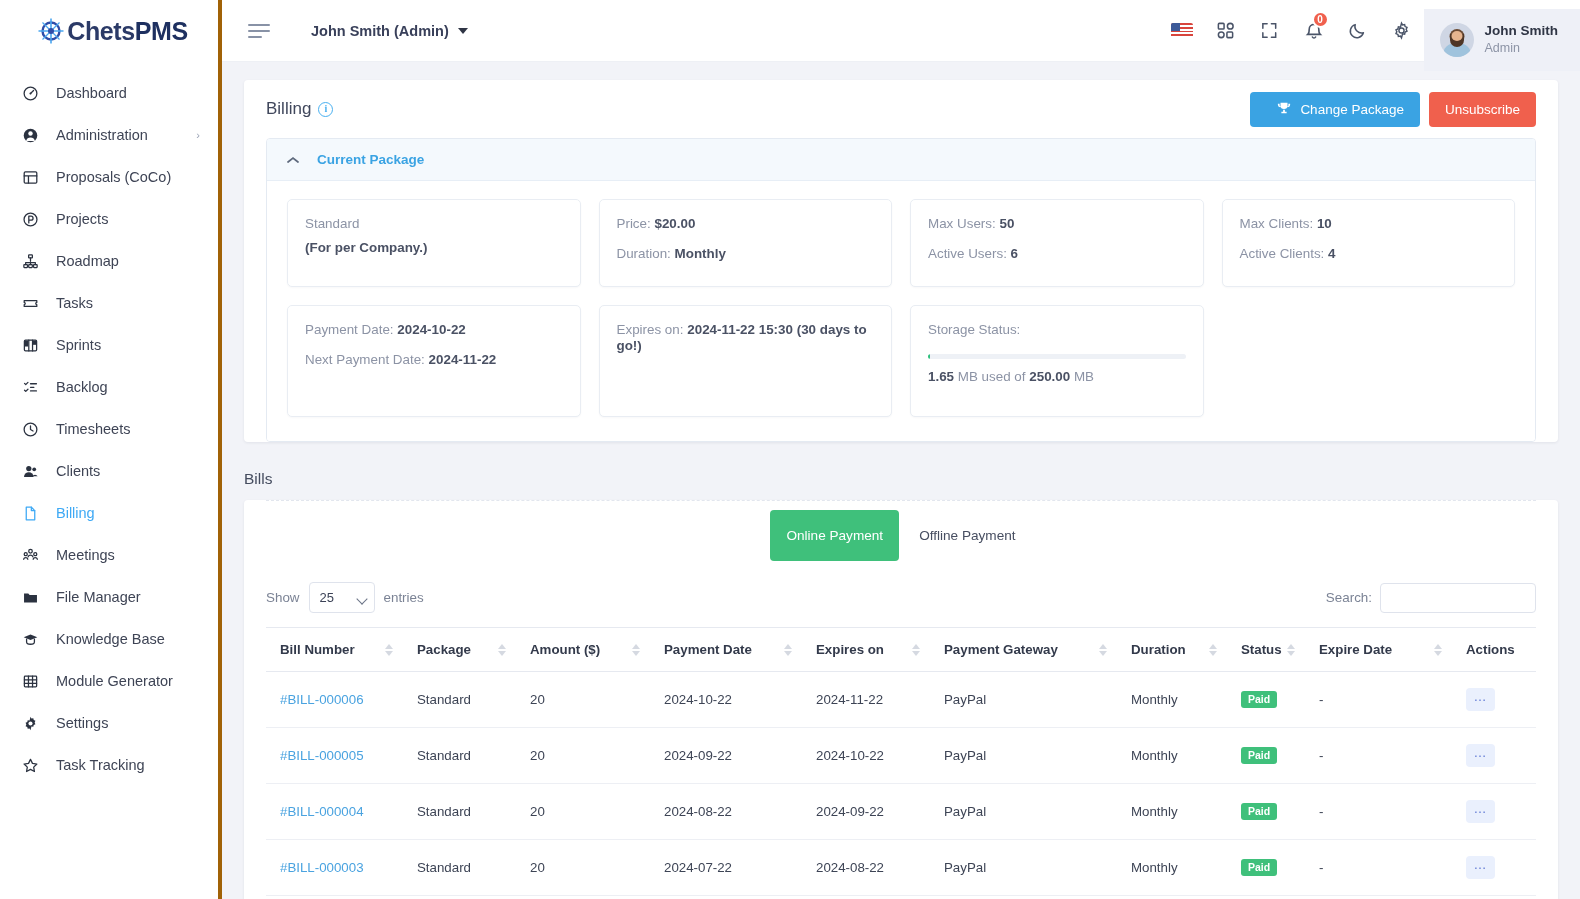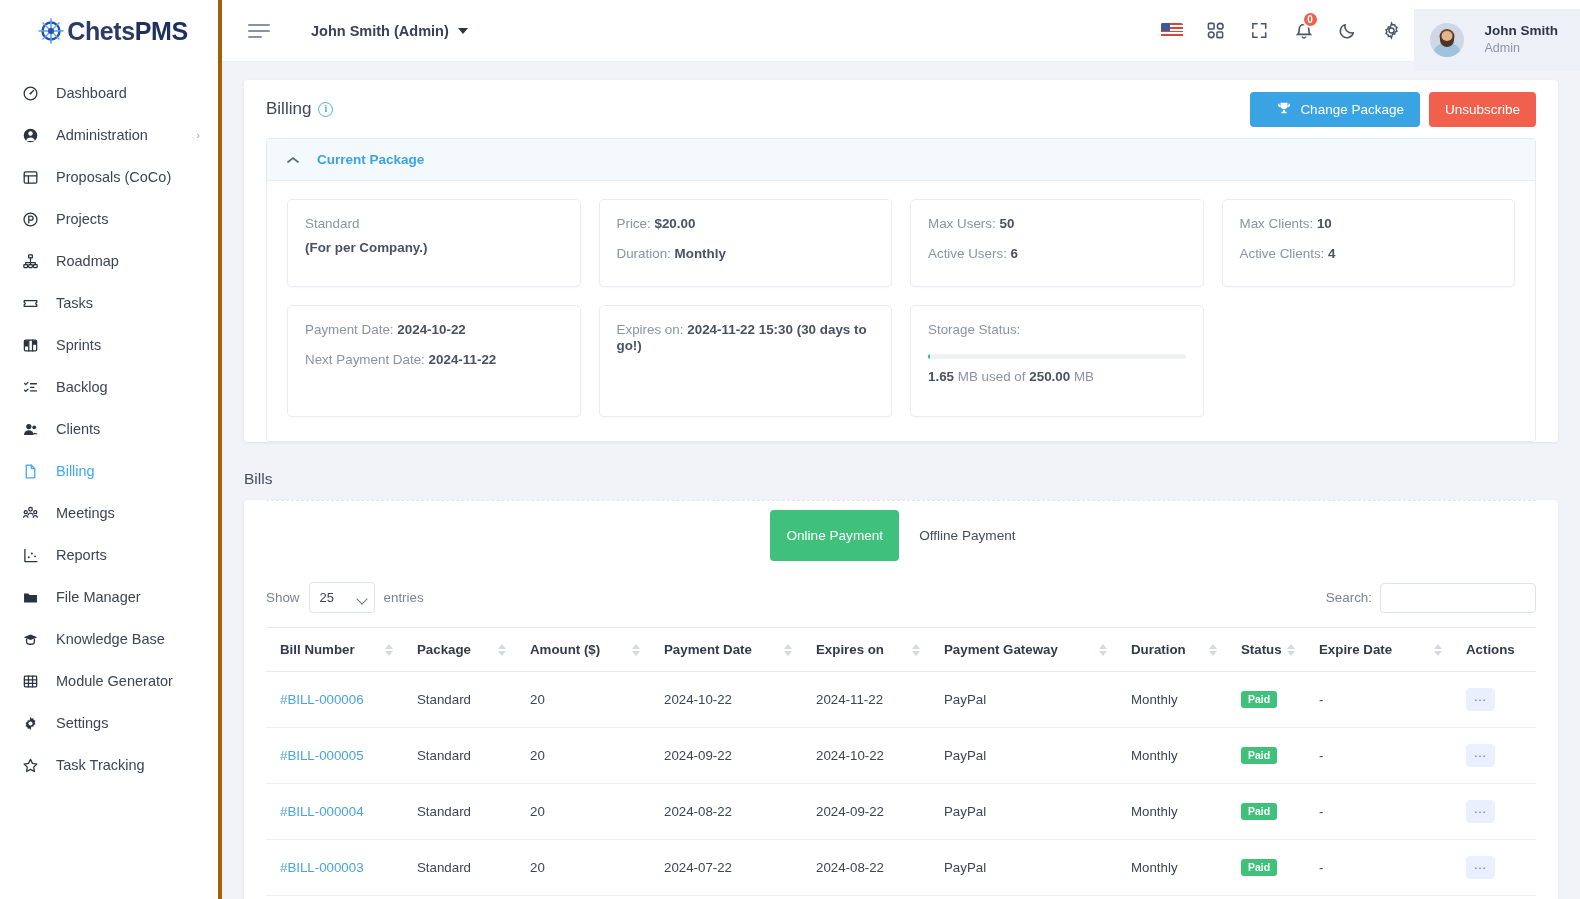--- a/index.html
+++ b/index.html
@@ -82,21 +82,21 @@
     background: repeating-linear-gradient(to bottom,#d8443c 0,#d8443c 1.9px,#fff 1.9px,#fff 3.8px); }
   .flag .canton { position:absolute; left:0; top:0; width:9.5px; height:8px; background:#3c5a99; }
   .badge {
     position: absolute; top: 11px; right: 7px;
     background: #f0604d; color: #fff; font-size: 10px; font-weight: 700;
     min-width: 17px; height: 17px; border-radius: 9px;
     display: flex; align-items: center; justify-content: center;
     border: 2px solid #fff;
   }
   .profile-chip {
-    display: flex; align-items: center; gap: 21px;
+    display: flex; align-items: center; gap: 11px;
     background: #eef0f7; height: 62px; padding: 0 22px 0 16px; cursor: pointer; margin-top: 18px;
   }
   .avatar {
     width: 34px; height: 34px; border-radius: 50%; overflow: hidden;
     background: #cfd6e4; position: relative; flex-shrink: 0;
   }
   .avatar .head { position:absolute; left:50%; top:6px; transform:translateX(-50%);
     width:15px; height:15px; border-radius:50%; background:#6b4a33; }
   .avatar .beard { position:absolute; left:50%; top:11px; transform:translateX(-50%);
     width:14px; height:13px; border-radius:0 0 8px 8px; background:#4e3626; }
@@ -328,20 +328,29 @@
           <span class="ic">
             <svg width="17" height="17" viewBox="0 0 20 20" fill="none" stroke="currentColor" stroke-width="1.5" stroke-linecap="round" stroke-linejoin="round">
               <path d="M3 5.2l1.4 1.4L7 4M3 13.2l1.4 1.4L7 12M10 5.6h7M10 14h7M10 9.8h4"></path>
             </svg>
           </span>
           <span class="lbl">Backlog</span>
         </div>
         <div class="nav-item">
           <span class="ic">
             <svg width="17" height="17" viewBox="0 0 20 20" fill="none" stroke="currentColor" stroke-width="1.5" stroke-linecap="round" stroke-linejoin="round">
+              <circle cx="10" cy="10" r="7.5"></circle>
+              <path d="M10 5.8V10l3 1.8"></path>
+            </svg>
+          </span>
+          <span class="lbl">Timesheets</span>
+        </div>
+        <div class="nav-item">
+          <span class="ic">
+            <svg width="17" height="17" viewBox="0 0 20 20" fill="none" stroke="currentColor" stroke-width="1.5" stroke-linecap="round" stroke-linejoin="round">
               <circle cx="8" cy="6.6" r="3.1" fill="currentColor" stroke="none"></circle>
               <path d="M2.4 16.4a5.6 5.6 0 0111.2 0z" fill="currentColor" stroke="none"></path>
               <circle cx="14.4" cy="7.4" r="2.2" fill="currentColor" stroke="none"></circle>
               <path d="M12.2 15.6a3.6 3.6 0 016.2 0z" fill="currentColor" stroke="none"></path>
             </svg>
           </span>
           <span class="lbl">Clients</span>
         </div>
         <div class="nav-item active">
           <span class="ic">
@@ -357,31 +366,20 @@
             <svg width="17" height="17" viewBox="0 0 20 20" fill="none" stroke="currentColor" stroke-width="1.5" stroke-linecap="round" stroke-linejoin="round">
               <circle cx="10" cy="5" r="2.1"></circle>
               <path d="M7.2 11.6a2.9 2.9 0 015.6 0"></path>
               <circle cx="4.4" cy="8.4" r="1.8"></circle>
               <path d="M1.9 14.4a2.6 2.6 0 015 0"></path>
               <circle cx="15.6" cy="8.4" r="1.8"></circle>
               <path d="M13.1 14.4a2.6 2.6 0 015 0"></path>
             </svg>
           </span>
           <span class="lbl">Meetings</span>
-        </div>
-        <div class="nav-item">
-          <span class="ic">
-            <svg width="17" height="17" viewBox="0 0 20 20" fill="none" stroke="currentColor" stroke-width="1.5" stroke-linecap="round" stroke-linejoin="round">
-              <path d="M3.4 2.8v14.4h14.2"></path>
-              <circle cx="8" cy="12" r="1.1" fill="currentColor" stroke="none"></circle>
-              <circle cx="11.6" cy="7.6" r="1.1" fill="currentColor" stroke="none"></circle>
-              <circle cx="15.4" cy="11" r="1.1" fill="currentColor" stroke="none"></circle>
-            </svg>
-          </span>
-          <span class="lbl">Reports</span>
         </div>
         <div class="nav-item">
           <span class="ic">
             <svg width="17" height="17" viewBox="0 0 20 20" fill="none" stroke="currentColor" stroke-width="1.5" stroke-linecap="round" stroke-linejoin="round">
               <path d="M2.4 5.2h5l1.6 2h8.6v8.6H2.4z" fill="currentColor" stroke="none"></path>
             </svg>
           </span>
           <span class="lbl">File Manager</span>
         </div>
         <div class="nav-item">

